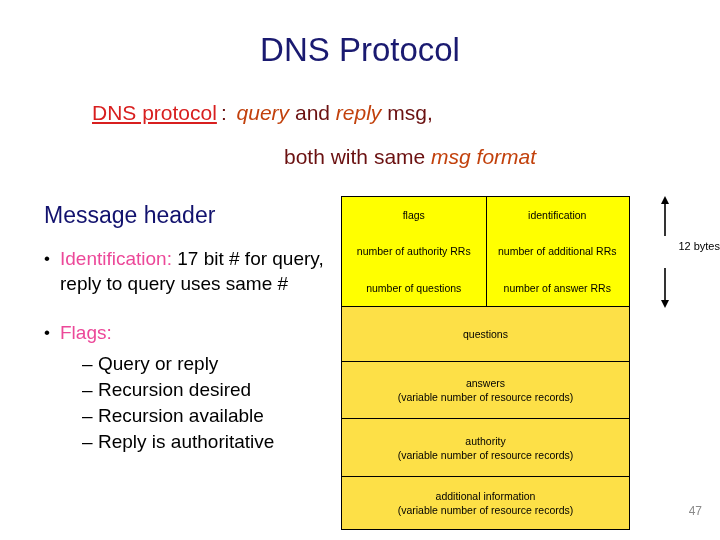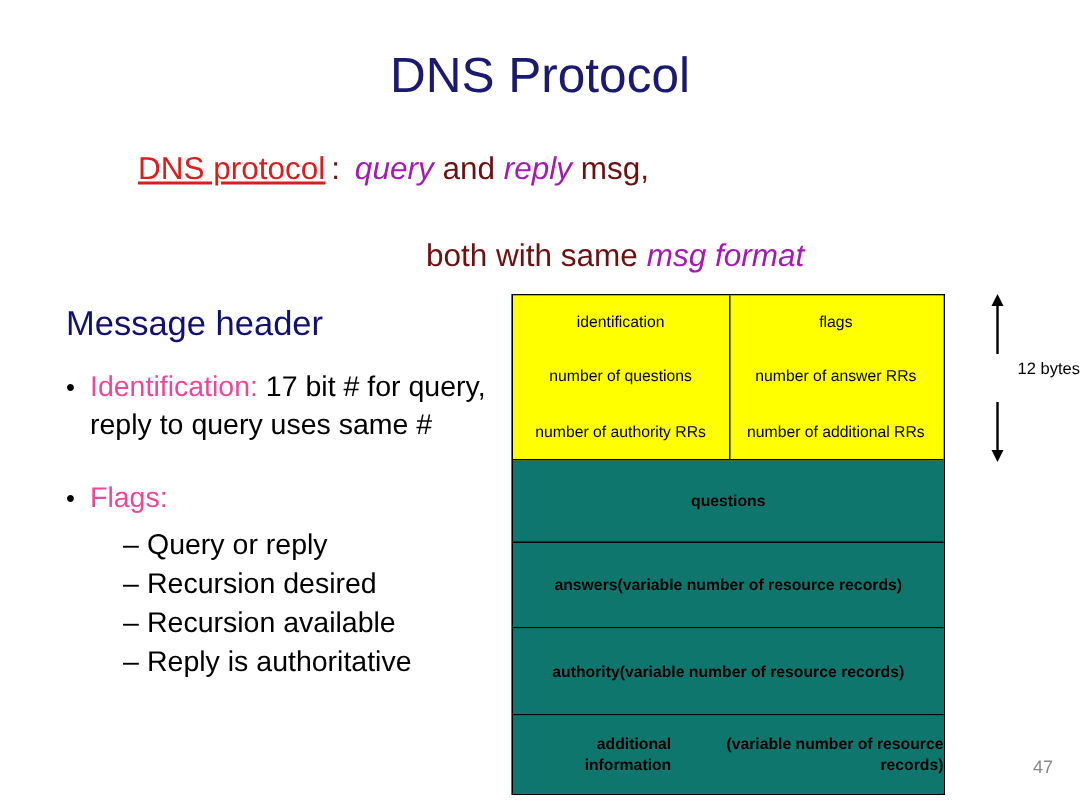--- a/index.html
+++ b/index.html
@@ -36,29 +36,29 @@
     left: 92px;
     top: 98px;
     width: 560px;
     font-size: 21px;
     line-height: 30px;
     color: #6b1111;
   }
   .subtitle .line2 {
     display: block;
     padding-left: 192px;
-    margin-top: 28px;
+    margin-top: 14px;
   }
   .kw-underline {
     color: #d81f1f;
     text-decoration: underline;
     text-underline-offset: 2px;
   }
   .em-red {
-    color: #a21caf;
+    color: #c2410c;
     font-style: italic;
   }
   .dark {
     color: #6b1111;
     text-align: center;
   }
   .colon {
     color: #6b1111;
     padding: 0 4px;
   }
@@ -153,31 +153,30 @@
     align-items: center;
     justify-content: center;
     font-size: 10.5px;
     color: #000000;
     text-align: center;
     padding: 0 2px;
     box-sizing: border-box;
   }
   .dg-sec {
     display: flex;
-    flex-direction: row;
+    flex-direction: column;
     align-items: center;
     justify-content: center;
     text-align: center;
     font-size: 10.5px;
     color: #000000;
-    background: #0f766e;
+    background: #fde047;
     border-bottom: 1.5px solid #000000;
     box-sizing: border-box;
     line-height: 14px;
-    font-weight: bold;
   }
   .dg-sec.last {
     border-bottom: none;
     text-align: right;
   }
   .sec-q  { height: 55px; }
   .sec-a  { height: 57px; }
   .sec-au { height: 58px; }
   .sec-ad { height: 52px; }
 
@@ -263,30 +262,30 @@
       <span class="dash">–</span>
       <span>Reply is authoritative</span>
     </div>
   </div>
 </div>
 
 <div class="diagram">
   <div class="dg-header">
     <div class="hdiv"></div>
     <div class="hrow">
+      <div class="hcell">flags</div>
       <div class="hcell">identification</div>
-      <div class="hcell">flags</div>
+    </div>
+    <div class="hrow">
+      <div class="hcell">number of authority RRs</div>
+      <div class="hcell">number of additional RRs</div>
     </div>
     <div class="hrow">
       <div class="hcell">number of questions</div>
       <div class="hcell">number of answer RRs</div>
-    </div>
-    <div class="hrow">
-      <div class="hcell">number of authority RRs</div>
-      <div class="hcell">number of additional RRs</div>
     </div>
   </div>
 
   <div class="dg-sec sec-q">
     <div>questions</div>
   </div>
 
   <div class="dg-sec sec-a">
     <div>answers</div>
     <div>(variable number of resource records)</div>

